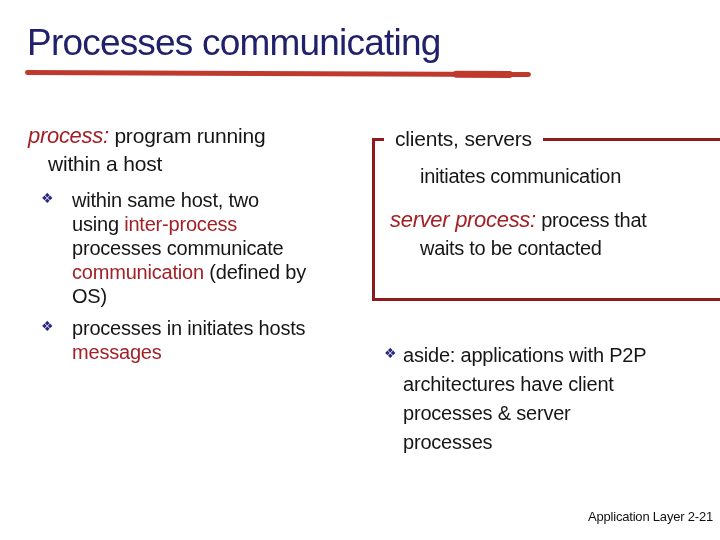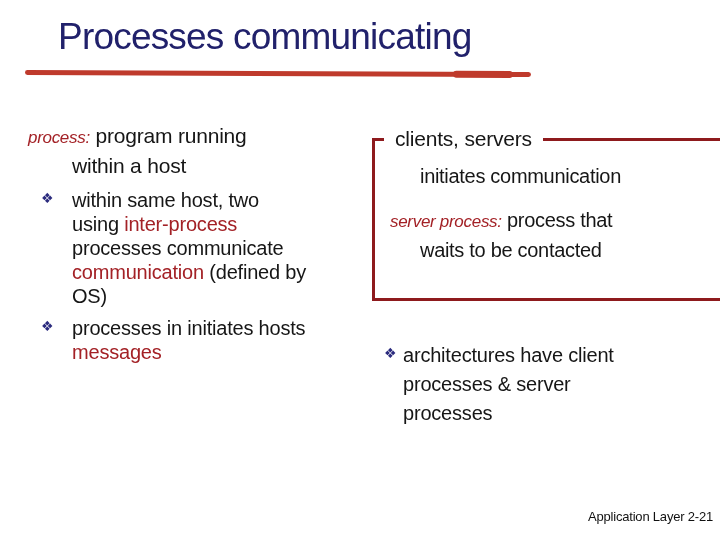--- a/index.html
+++ b/index.html
@@ -20,26 +20,25 @@
     background: var(--bg);
     overflow: hidden;
     font-family: "Liberation Sans", sans-serif;
     color: var(--ink);
   }
 
   
   .title {
     position: absolute;
     left: 27px;
-    top: 16px;
+    top: 22px;
     font-size: 37px;
     letter-spacing: -0.8px;
     color: var(--navy);
     white-space: nowrap;
-    margin-left: 31px;
   }
   .title-underline {
     position: absolute;
     left: 25px;
     top: 71px;
     width: 506px;
     height: 5px;
     background: var(--underline);
     border-radius: 3px;
     transform: rotate(0.25deg);
@@ -52,35 +51,35 @@
     width: 60px;
     height: 7px;
     background: var(--underline);
     border-radius: 4px;
   }
 
   .red { color: var(--red); }
   .lead-in {
     color: var(--red);
     font-style: italic;
-    font-size: 17px;
+    font-size: 22px;
     letter-spacing: -0.3px;
   }
 
   
   .heading {
     position: absolute;
     left: 28px;
     top: 122px;
     font-size: 21px;
     line-height: 28px;
     letter-spacing: -0.2px;
     white-space: nowrap;
   }
-  .heading .indent { margin-left: 44px; }
+  .heading .indent { margin-left: 20px; }
 
   .bullet {
     position: absolute;
     font-size: 20px;
     letter-spacing: -0.2px;
   }
   .bullet .diamond {
     position: absolute;
     left: 13px;
     top: 3px;
@@ -179,20 +178,21 @@
     </div>
     <div class="box-para">
       <div><span class="lead-in">server process:</span><span> process that</span></div>
       <div class="indent2">waits to be contacted</div>
     </div>
   </div>
 
   <div class="bullet aside">
     <span class="diamond">❖</span>
     <div class="btext">
+      <div>aside: applications with P2P</div>
       <div>architectures have client</div>
       <div>processes &amp; server</div>
       <div>processes</div>
     </div>
   </div>
 
   <div class="footer">Application Layer 2-21</div>
 
 </div>
 

